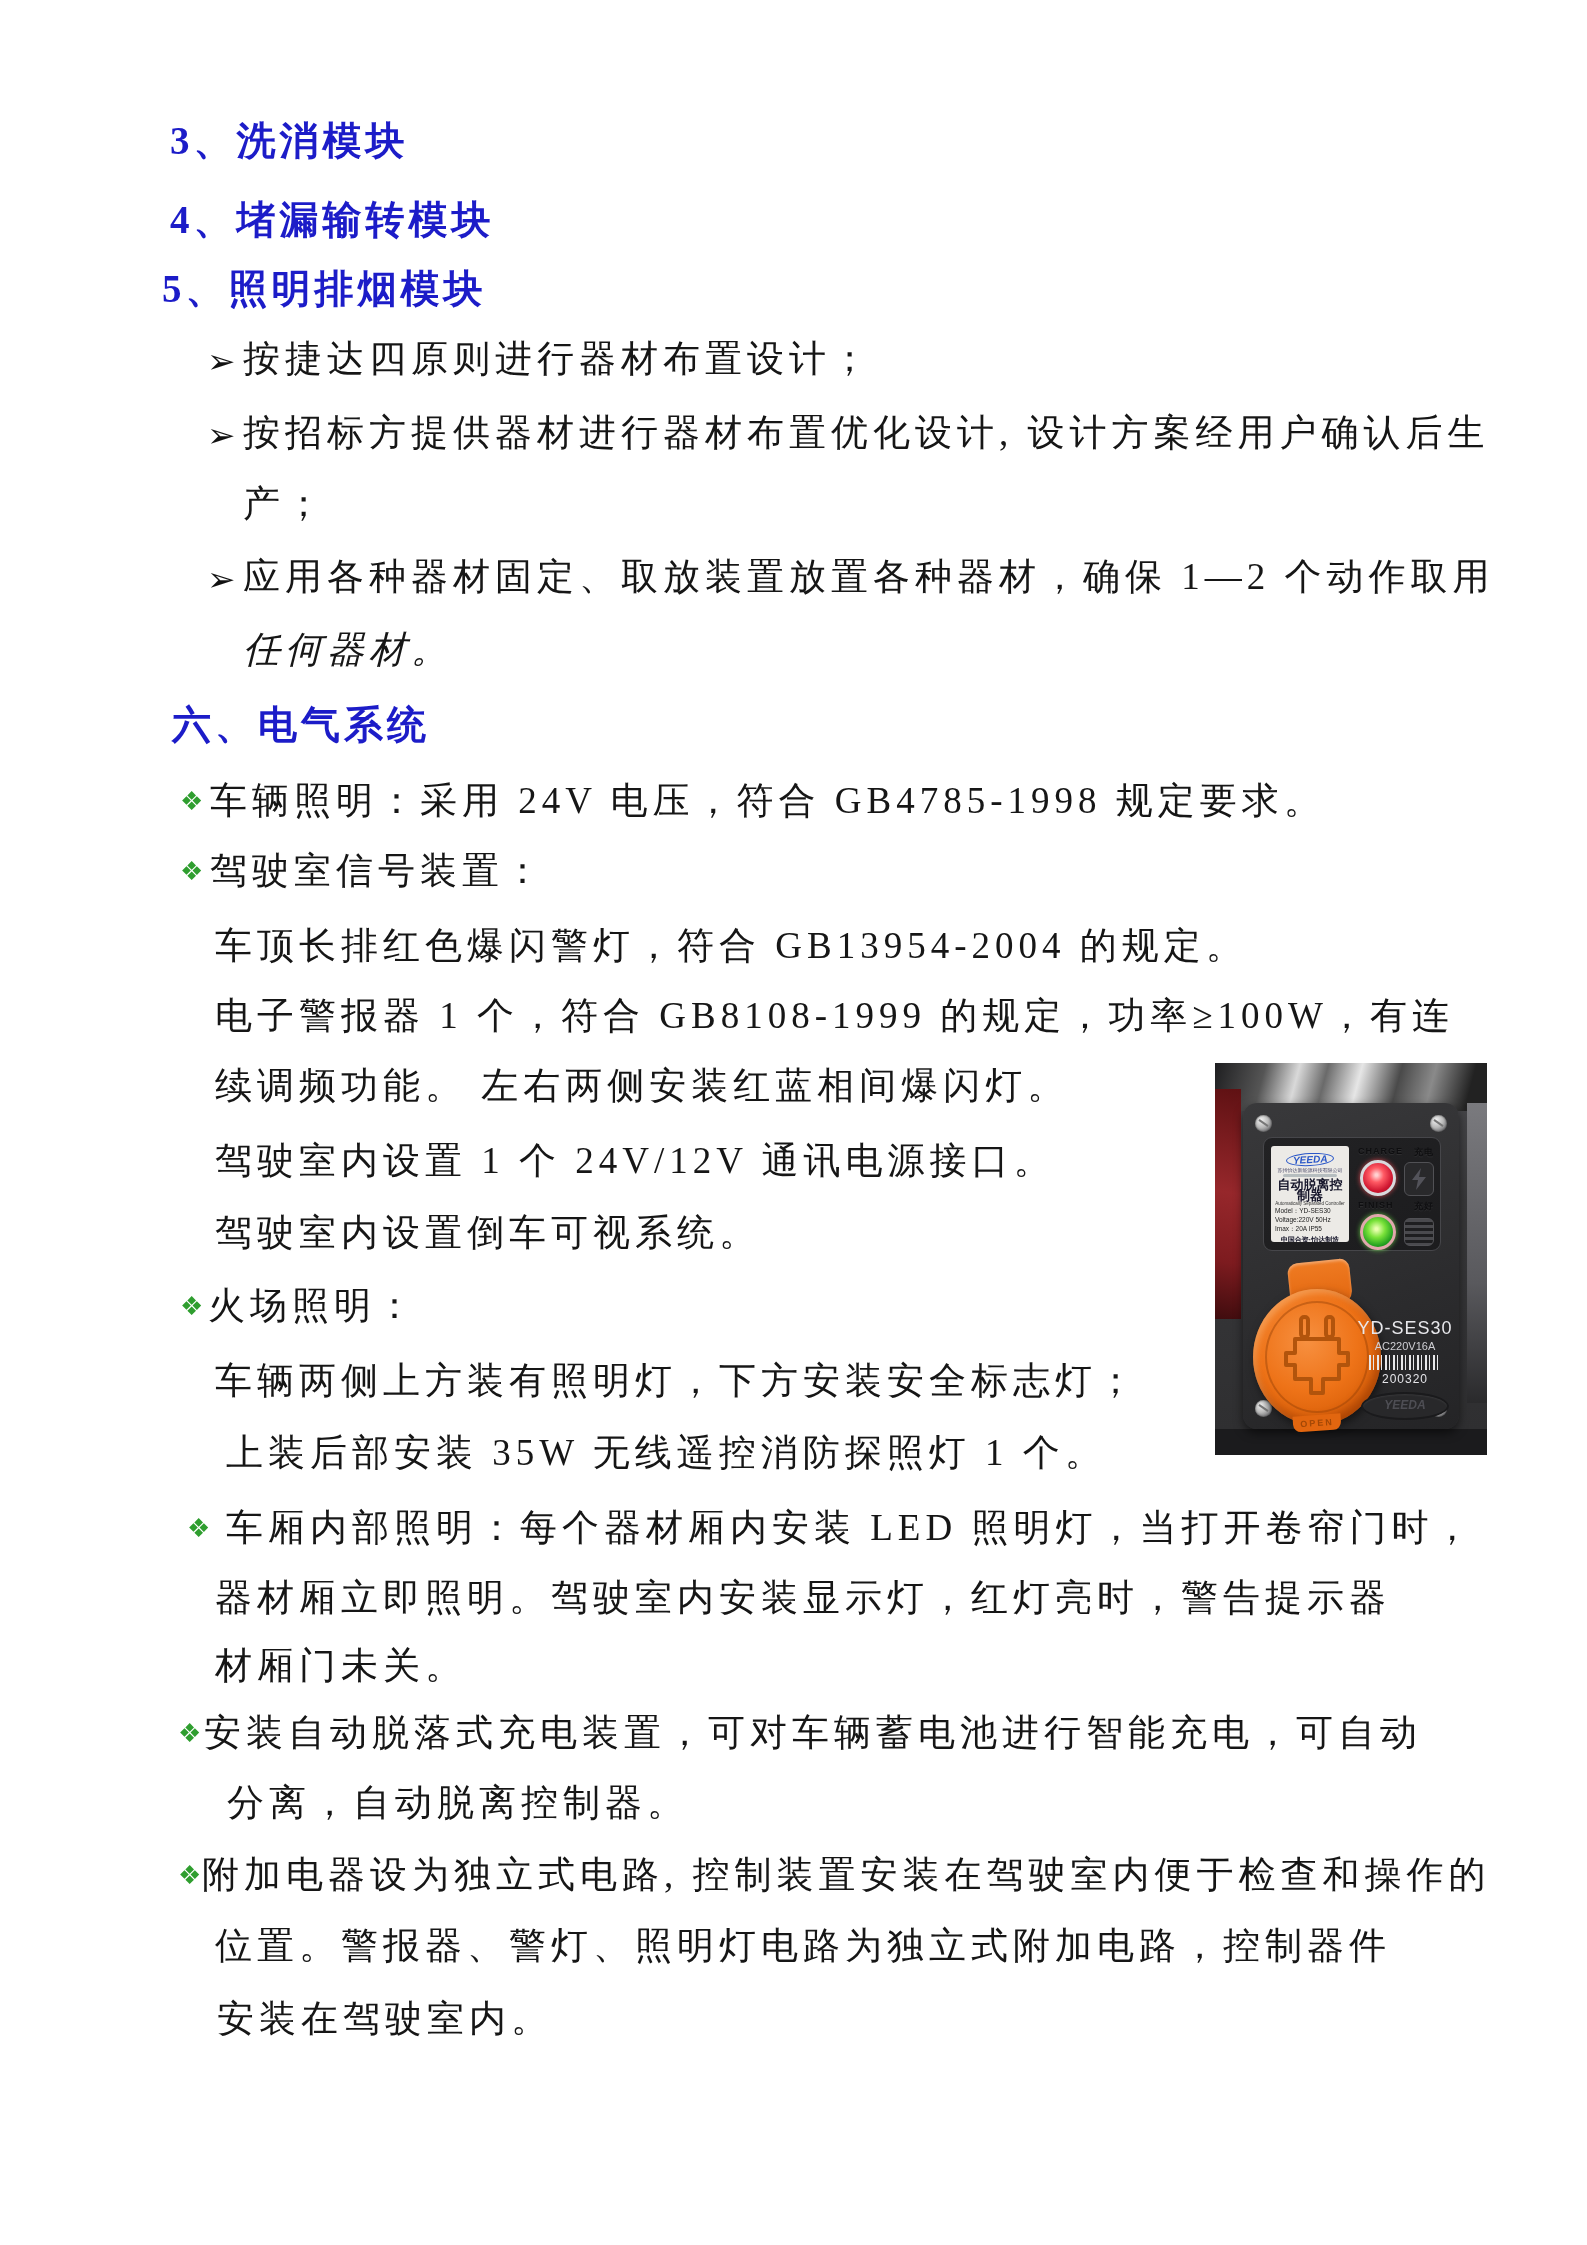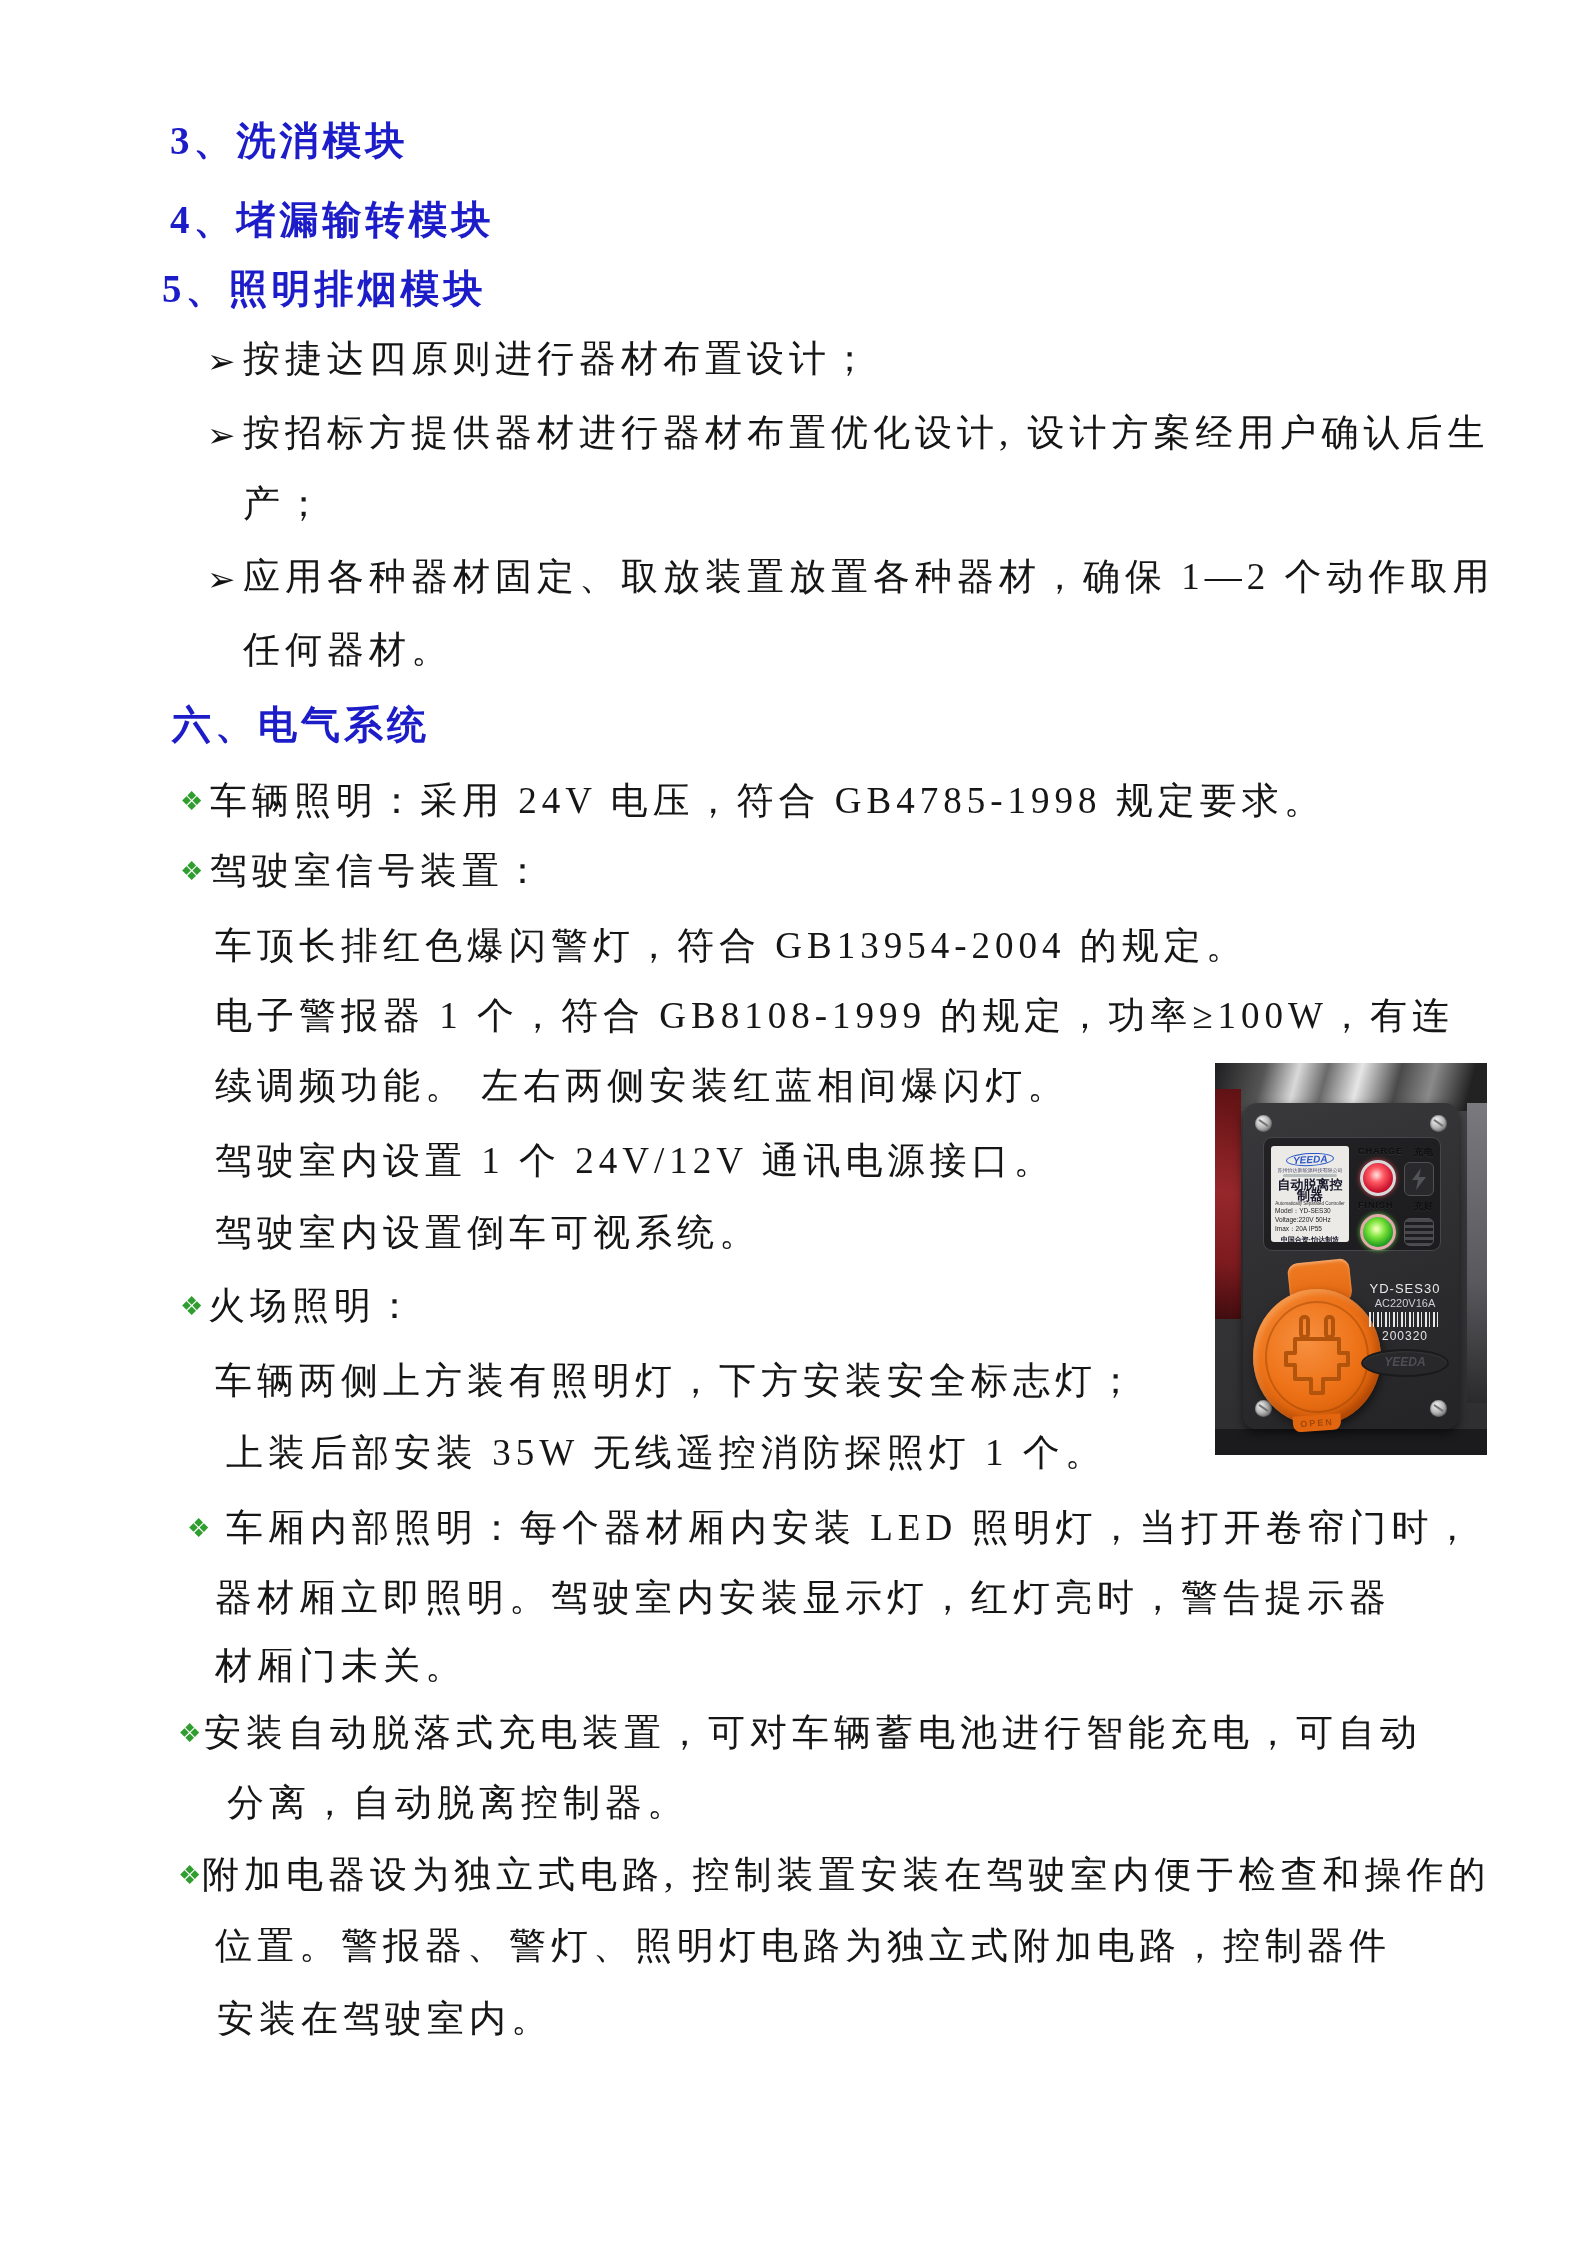--- a/index.html
+++ b/index.html
@@ -88,21 +88,21 @@
   .cover { position:absolute; left:10px; top:186px; width:128px; height:136px; border-radius:50%;
     background:radial-gradient(circle at 42% 38%,#f79040 0%,#ee7318 45%,#d95f08 75%,#bf5206);
     box-shadow:inset -4px -6px 10px rgba(120,40,0,.45), inset 3px 4px 6px rgba(255,200,140,.5), 2px 4px 8px rgba(0,0,0,.5); }
   .cover-ring { position:absolute; inset:12px; border-radius:50%; border:2px solid rgba(140,60,5,.4); }
   .cover svg { position:absolute; left:30px; top:24px; }
   .cover-open { position:absolute; left:50px; top:312px; width:48px; height:16px;
     background:#e2660f; border-radius:0 0 8px 8px; color:#a34806; font-size:9px;
     font-weight:bold; text-align:center; letter-spacing:2px; transform:rotate(-4deg); line-height:16px; }
 
   .side-info { position:absolute; left:112px; top:178px; width:100px; text-align:center; }
-  .side-model { font-size:13px; letter-spacing:1px; color:#e8e8ec; }
+  .side-model { font-size:18px; letter-spacing:1px; color:#e8e8ec;margin-top:37px; }
   .side-rating { font-size:11px; color:#cfcfd4; margin-top:1px; }
   .barcode { width:72px; height:15px; margin:3px auto 2px;
     background:repeating-linear-gradient(90deg,#e8e8ea 0 2px,transparent 2px 4px,#e8e8ea 4px 5px,transparent 5px 8px); }
   .side-batch { font-size:12px; color:#e4e4e8; letter-spacing:1px; }
   .side-brand { margin:6px auto 0; width:84px; height:24px; border-radius:50%;
     border:2px solid #1a1a1c; background:#28282a; color:#4e4e54; font-style:italic;
     font-weight:bold; font-size:12px; line-height:22px; box-shadow:inset 0 1px 2px rgba(255,255,255,.08); }
 </style>
 </head>
 <body>
@@ -115,21 +115,21 @@
 
   <span class="marker-arrow" style="left:207px; top:344px;">➢</span>
   <div class="tline" style="left:243px; top:334px;">按捷达四原则进行器材布置设计；</div>
 
   <span class="marker-arrow" style="left:207px; top:418px;">➢</span>
   <div class="tline" style="left:243px; top:408px;">按招标方提供器材进行器材布置优化设计, 设计方案经用户确认后生</div>
   <div class="tline" style="left:243px; top:479px;">产；</div>
 
   <span class="marker-arrow" style="left:207px; top:562px;">➢</span>
   <div class="tline" style="left:243px; top:552px;">应用各种器材固定、取放装置放置各种器材，确保 1—2 个动作取用</div>
-  <div class="tline" style="left:243px; top:625px;">任何器材。</div>
+  <div class="tline" style="left:243px; top:625px;font-style:italic;">任何器材。</div>
 
   <div class="heading" style="left:172px; top:698px;">六、电气系统</div>
 
   <span class="marker-diamond" style="left:180px; top:788px;">❖</span>
   <div class="tline" style="left:210px; top:776px;">车辆照明：采用 24V 电压，符合 GB4785-1998 规定要求。</div>
 
   <span class="marker-diamond" style="left:180px; top:858px;">❖</span>
   <div class="tline" style="left:210px; top:846px;">驾驶室信号装置：</div>
 
   <div class="tline" style="left:215px; top:921px;">车顶长排红色爆闪警灯，符合 GB13954-2004 的规定。</div>

